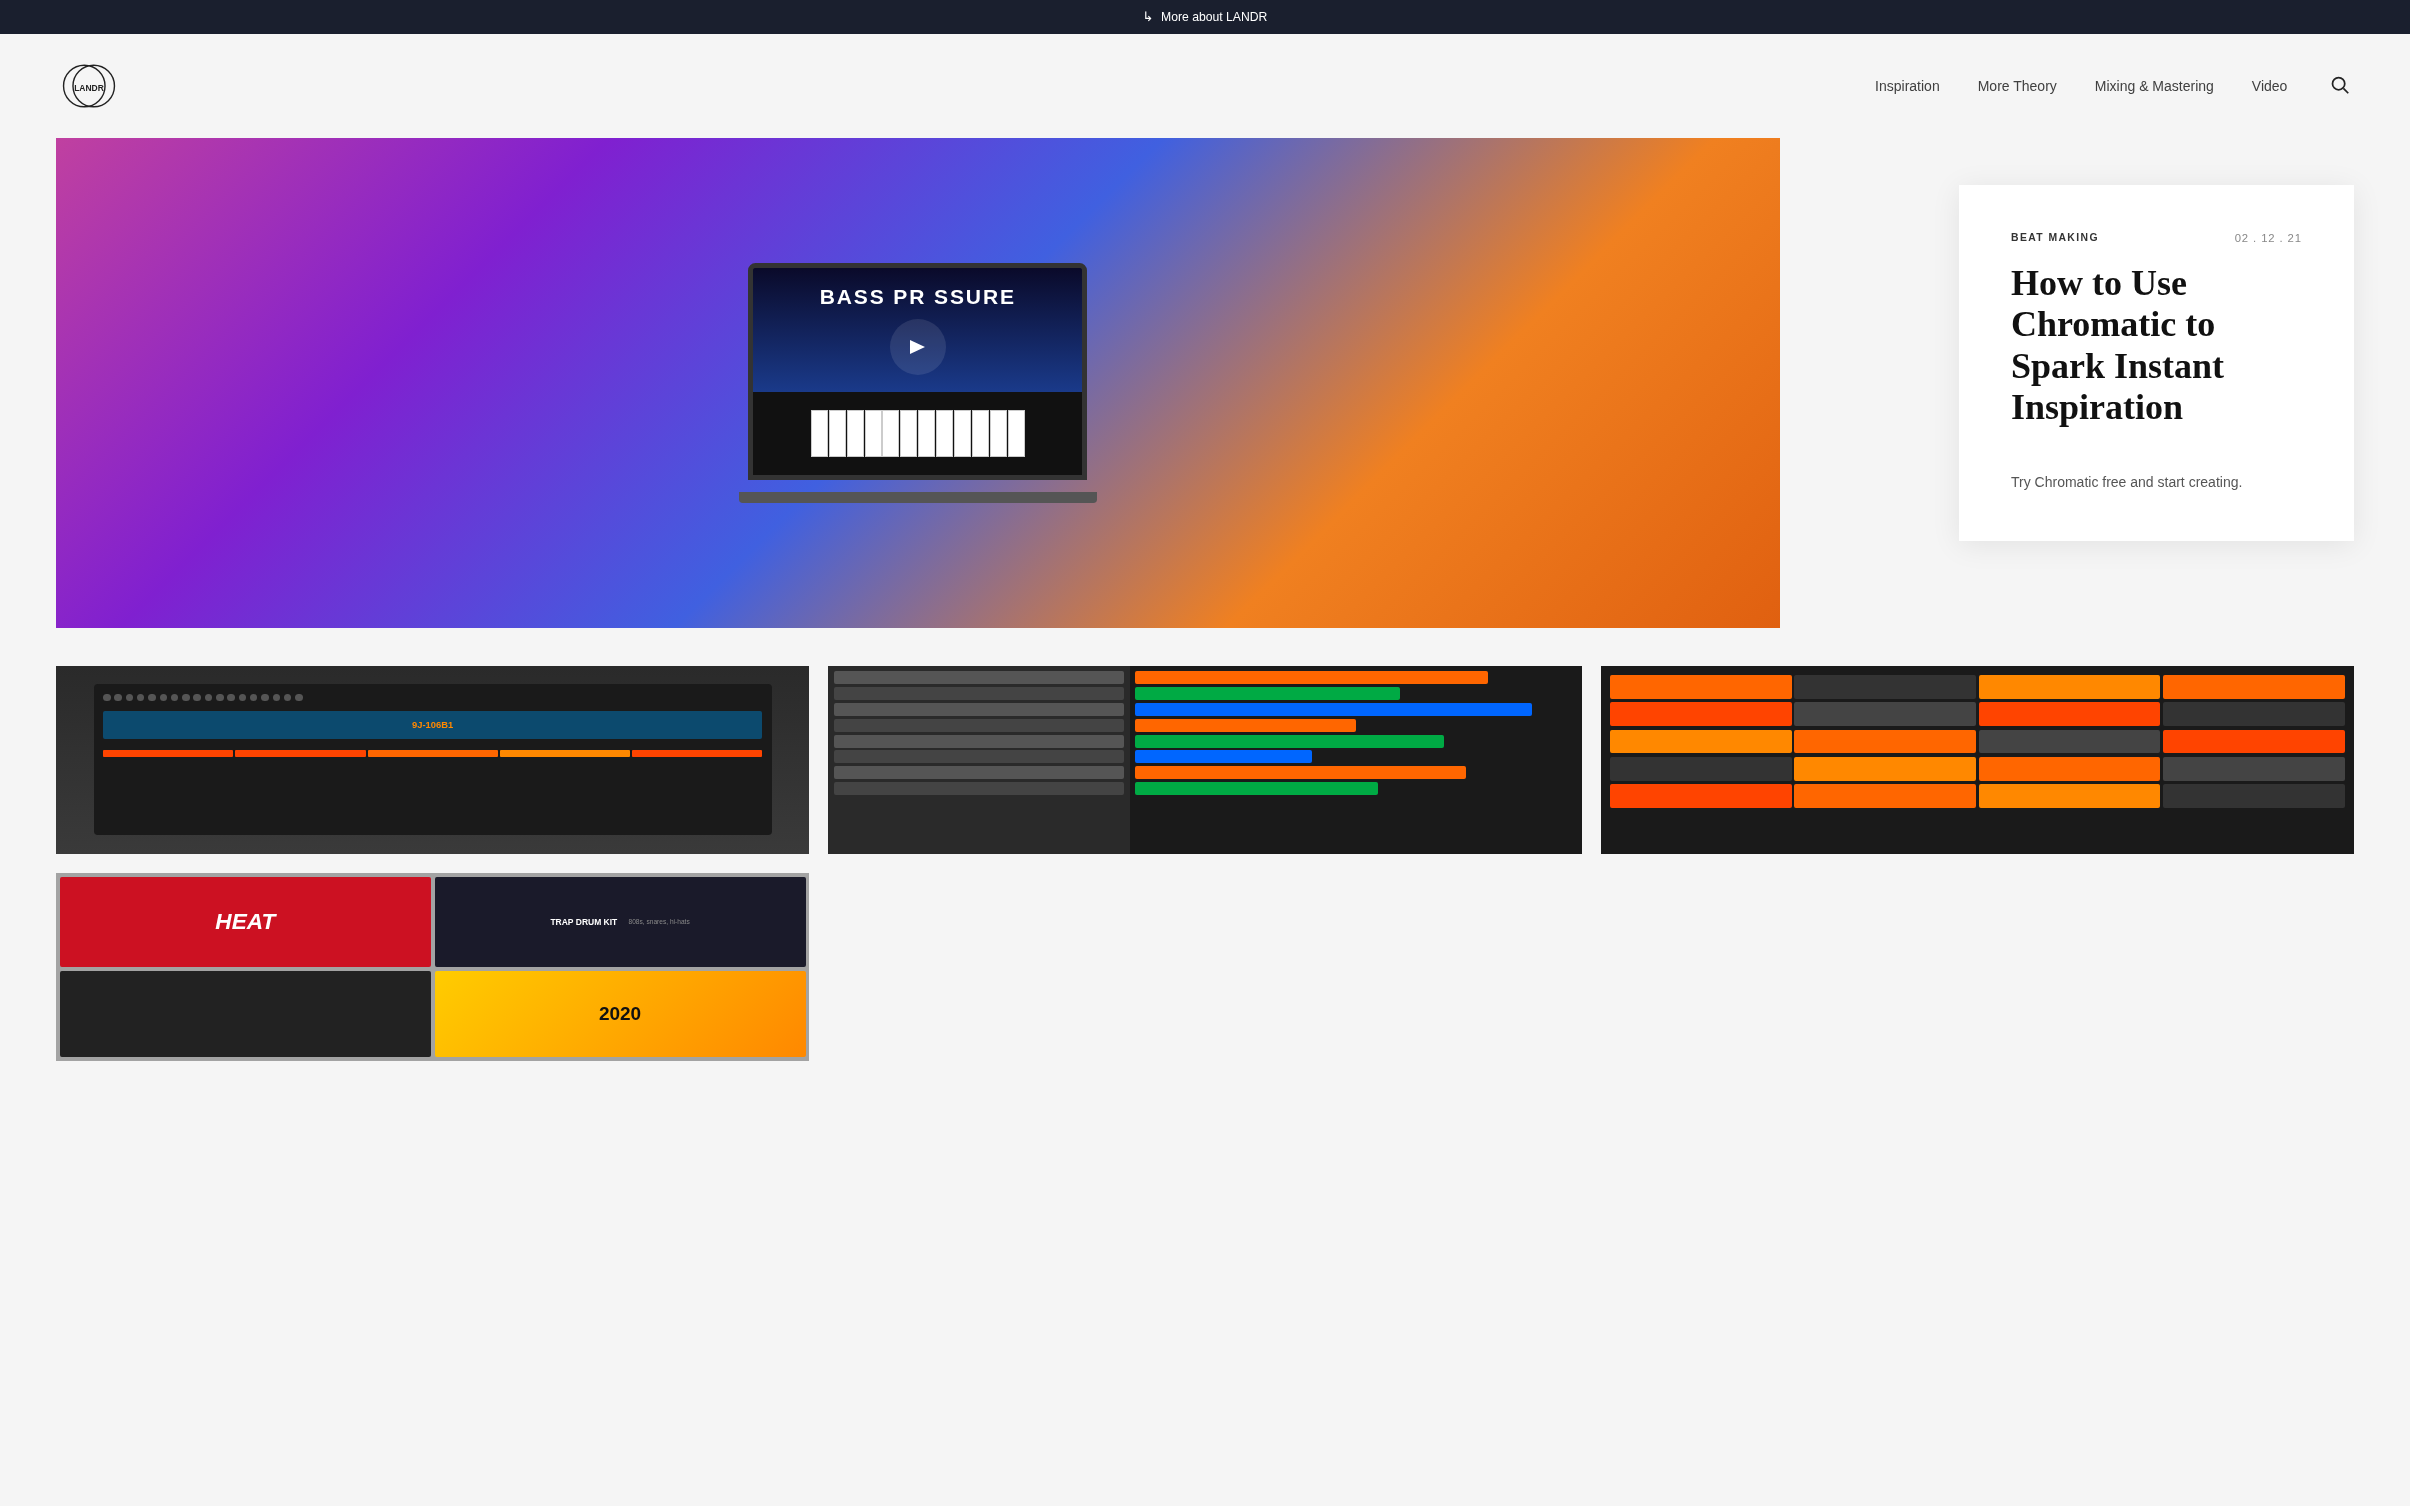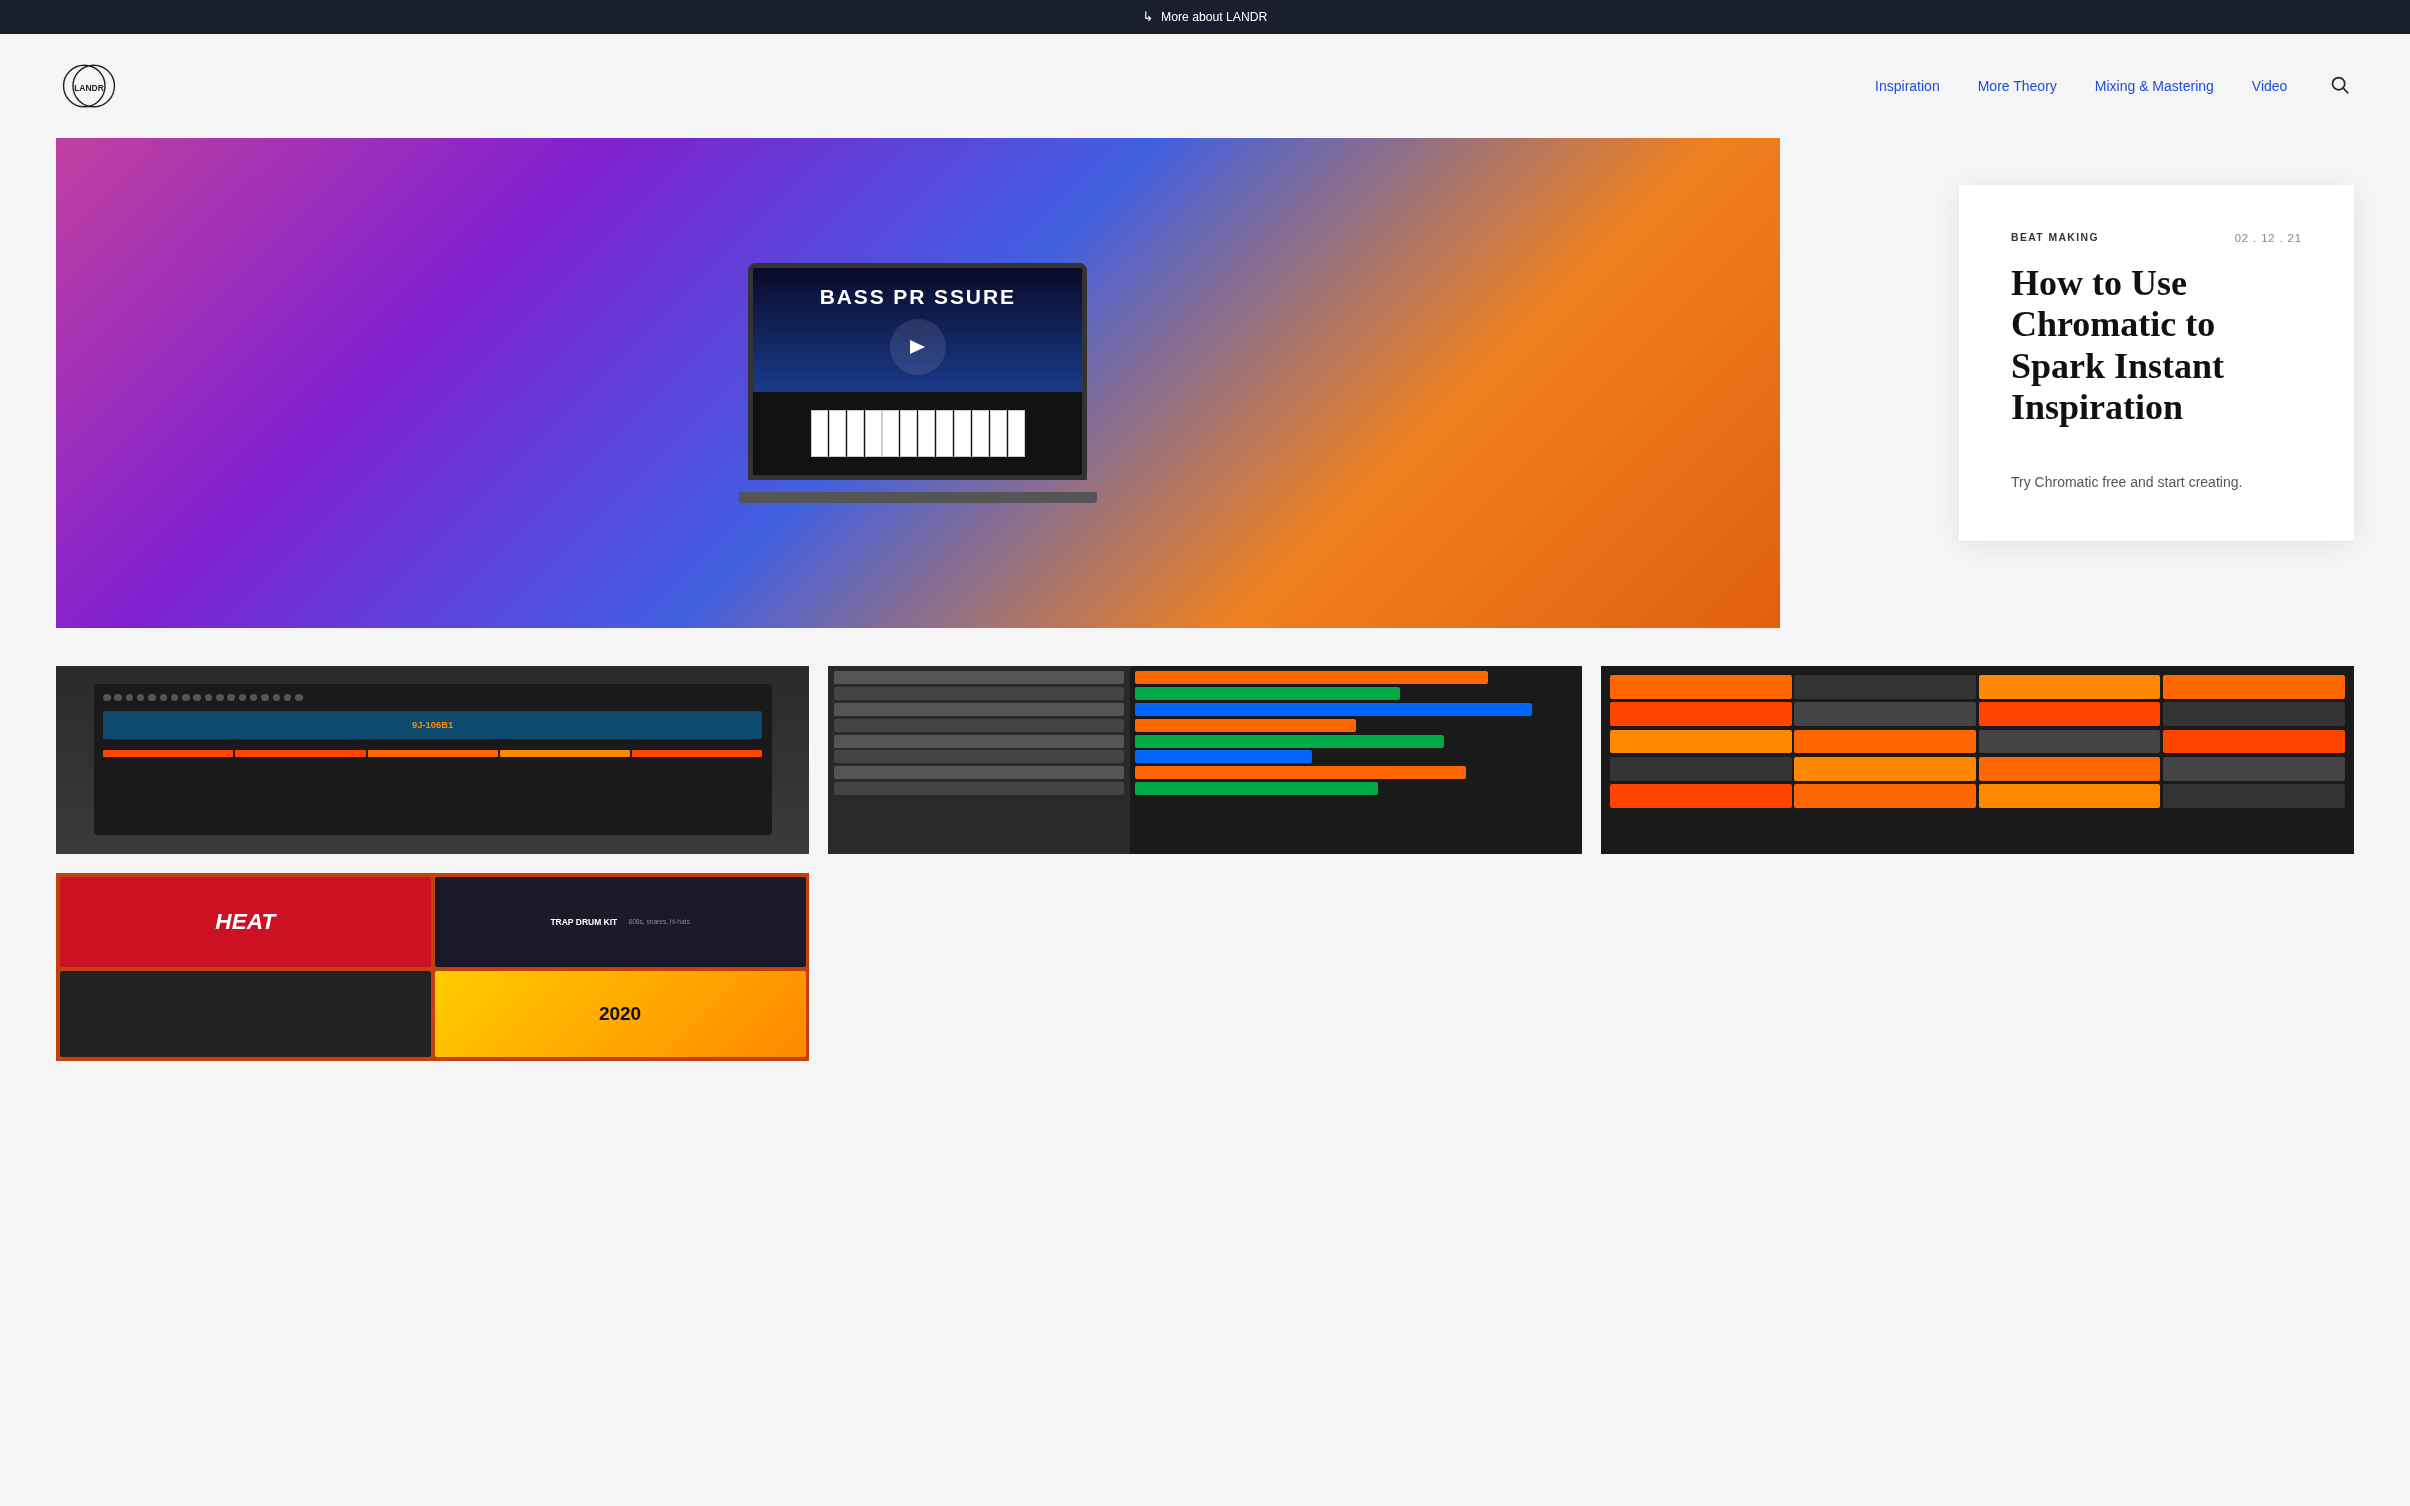--- a/index.html
+++ b/index.html
@@ -32,21 +32,21 @@
       align-items: flex-start;
     }
     .logo-svg { width: 66px; height: 66px; }
     .nav {
       display: flex;
       align-items: center;
       gap: 38px;
     }
     .nav-item {
       font-size: 14px;
-      color: #1d4ed8;
+      color: #404040;
       cursor: pointer;
       font-weight: 400;
       text-decoration: none;
     }
     .search-btn {
       background: none;
       border: none;
       cursor: pointer;
       padding: 3.8px;
     }
@@ -262,21 +262,21 @@
       height: 23.5px;
       border-radius: 1.9px;
     }
     .ab-1 { background: #ff6600; }
     .ab-2 { background: #333; }
     .ab-3 { background: #ff8800; }
     .ab-4 { background: #ff4400; }
     .ab-5 { background: #444; }
     
     .card-img-4 {
-      background: #c2410c;
+      background: #a3a3a3;
       height: 188px;
       display: grid;
       grid-template-columns: 1fr 1fr;
       gap: 3.8px;
       padding: 3.8px;
       overflow: hidden;
     }
     .heat-block { border-radius: 1.9px; }
     .heat-1 { background: #cc1122; }
     .heat-2 { background: #1a1a2a; display: flex; align-items: center; justify-content: center; }

